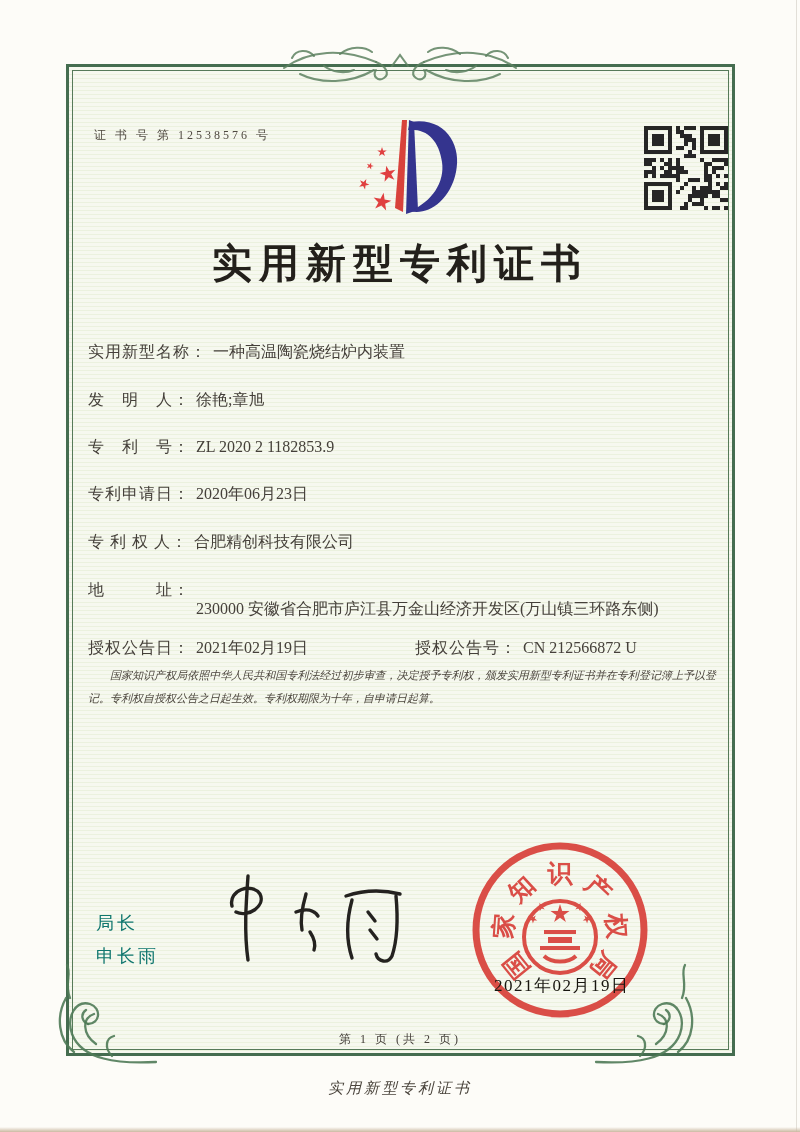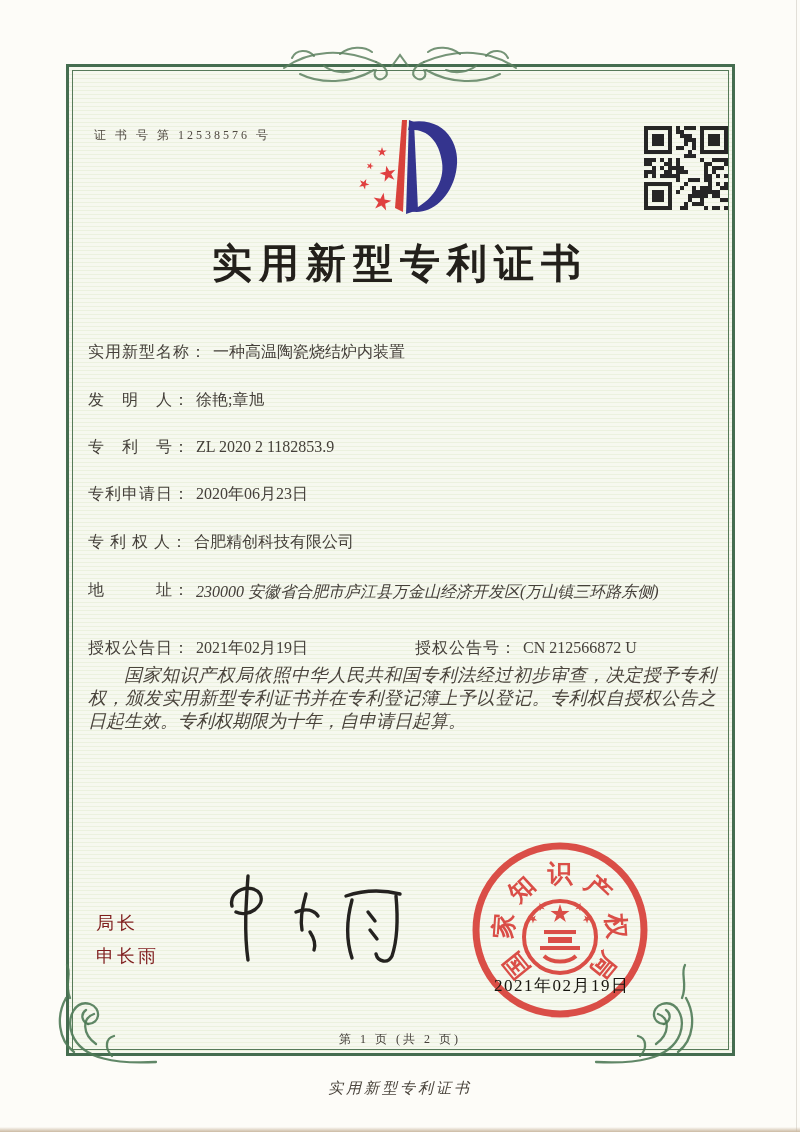--- a/index.html
+++ b/index.html
@@ -23,27 +23,27 @@
     border:1px solid #567a59;pointer-events:none;
   }
   svg.ornament{position:absolute;overflow:visible;}
   .orn-stroke{fill:none;stroke:#5d8160;stroke-width:2.1;stroke-linecap:round;opacity:.85;}
   .corner-stroke{fill:none;stroke:#4f7a57;stroke-width:2.3;stroke-linecap:round;opacity:.9;}
   .cert-number{position:absolute;left:94px;top:127px;font-size:12px;letter-spacing:3px;color:#4f4940;}
   .doc-title{position:absolute;left:0;top:236px;width:100%;text-align:center;
     font-size:40px;font-weight:bold;letter-spacing:7px;color:#23201b;}
   .row{position:absolute;left:88px;font-size:16px;color:#45403a;white-space:nowrap;}
   .row .lbl{letter-spacing:1px;}
-  .row .val{margin-left:6px;}
-  .row .val.wrap{display:inline-block;white-space:normal;width:478px;vertical-align:top;line-height:1.55;font-style:italic;}
+  .row .val{margin-left:6px;margin-top:17px;}
+  .row .val.wrap{display:inline-block;white-space:normal;width:478px;vertical-align:top;line-height:1.55;}
   .row .pair2{position:absolute;left:327px;top:0;}
-  .paragraphs{position:absolute;left:88px;top:664px;width:628px;font-size:18px;
+  .paragraphs{position:absolute;left:88px;top:664px;width:628px;font-size:11px;
     line-height:23px;text-align:justify;color:#4a443c;}
   .paragraphs p{margin:0;text-indent:2em;font-style:italic;}
-  .signer{position:absolute;left:96px;font-size:18px;letter-spacing:3px;color:#7f1d1d;}
+  .signer{position:absolute;left:96px;font-size:18px;letter-spacing:3px;color:#0f766e;}
   .signer.title{top:911px;}
   .signer.name{top:944px;}
   .signature-svg{position:absolute;left:218px;top:868px;}
   .sig-stroke{fill:none;stroke:#24221f;stroke-width:3.4;stroke-linecap:round;stroke-linejoin:round;}
   .seal-svg{position:absolute;left:470px;top:840px;opacity:.93;}
   .seal-svg text{font-size:25px;font-weight:bold;fill:#d8423b;font-family:"Liberation Serif",serif;}
   .seal-red{fill:#d8423b;}
   .seal-line{fill:none;stroke:#d8423b;}
   .seal-date{position:absolute;left:494px;top:974px;font-size:17px;letter-spacing:1.5px;color:#17150f;z-index:5;}
   .page-num{position:absolute;left:0;top:1031px;width:100%;text-align:center;

